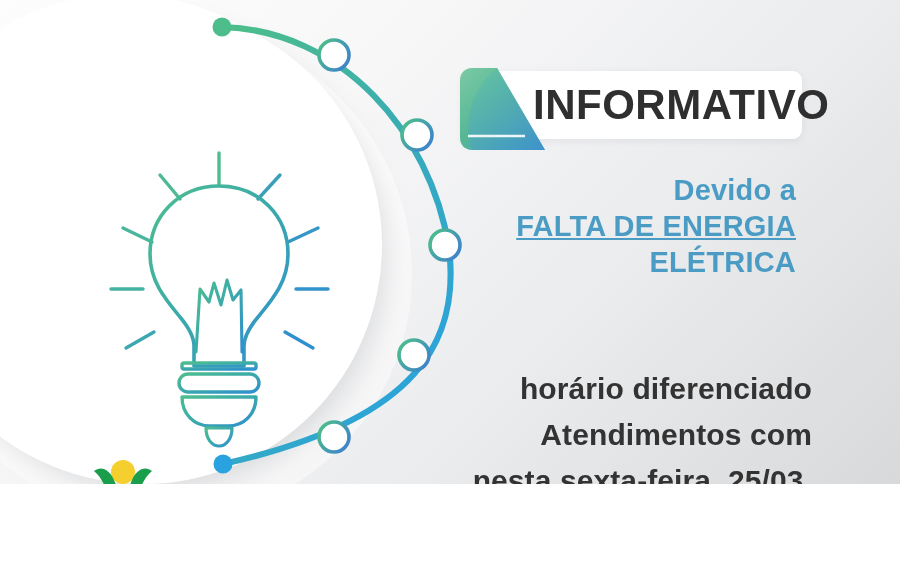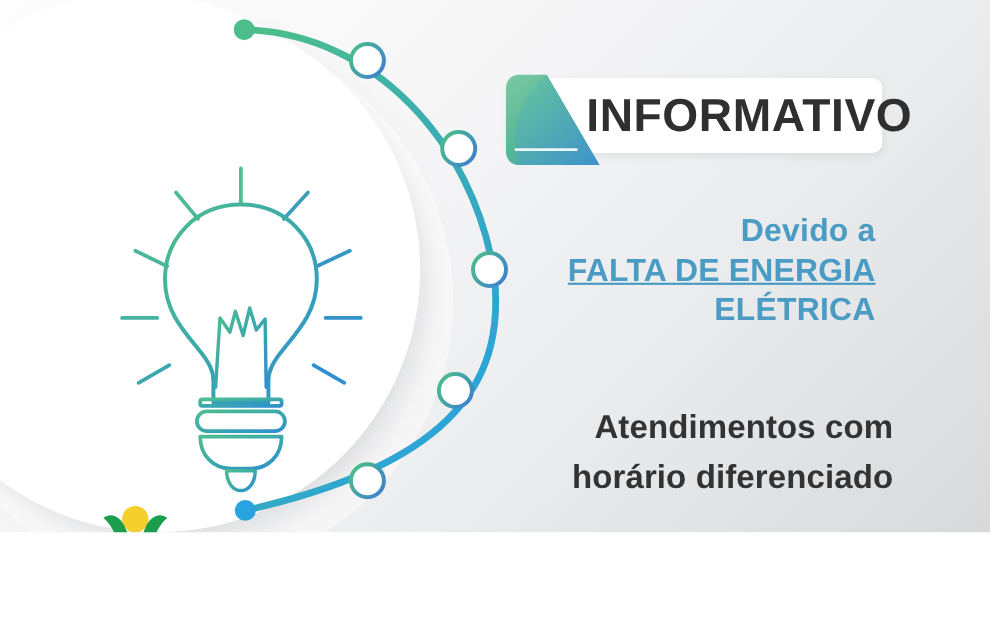--- a/index.html
+++ b/index.html
@@ -85,21 +85,20 @@
     position: absolute;
     right: 104px;
     top: 172px;
     width: 420px;
     text-align: right;
     color: #4b9cc4;
     font-size: 29px;
     font-weight: bold;
     line-height: 36px;
     letter-spacing: 0.2px;
-    margin-top: 20px;
   }
   .blue-block .l1 { display: block; }
   .blue-block .l2 { display: block; text-decoration: underline; }
   .blue-block .l3 { display: block; }
 
   
   .dark-block {
     position: absolute;
     right: 88px;
     top: 366px;
@@ -242,22 +241,23 @@
 
   <div class="info-title">INFORMATIVO</div>
 
   <div class="blue-block">
     <span class="l1">Devido a</span>
     <span class="l2">FALTA DE ENERGIA</span>
     <span class="l3">ELÉTRICA</span>
   </div>
 
   <div class="dark-block">
+    <span>horário diferenciado</span>
     <span>Atendimentos com</span>
-    <span>horário diferenciado</span>
+    <span>nesta sexta-feira, 25/03.</span>
   </div>
 
   <div class="logo">
     <svg class="logo-mark" width="80" height="50" viewBox="0 0 80 50">
       <circle cx="40" cy="14" r="12" fill="#f5cf2e"></circle>
       <path d="M11 13 C 18 7 27 12 31 22 L 40 44 L 49 22 C 53 12 62 7 69 13
                C 63 18 60 24 57 31 L 45 49 L 35 49 L 23 31 C 20 24 17 18 11 13 Z" fill="#1a9e4b"></path>
     </svg>
   </div>
 

